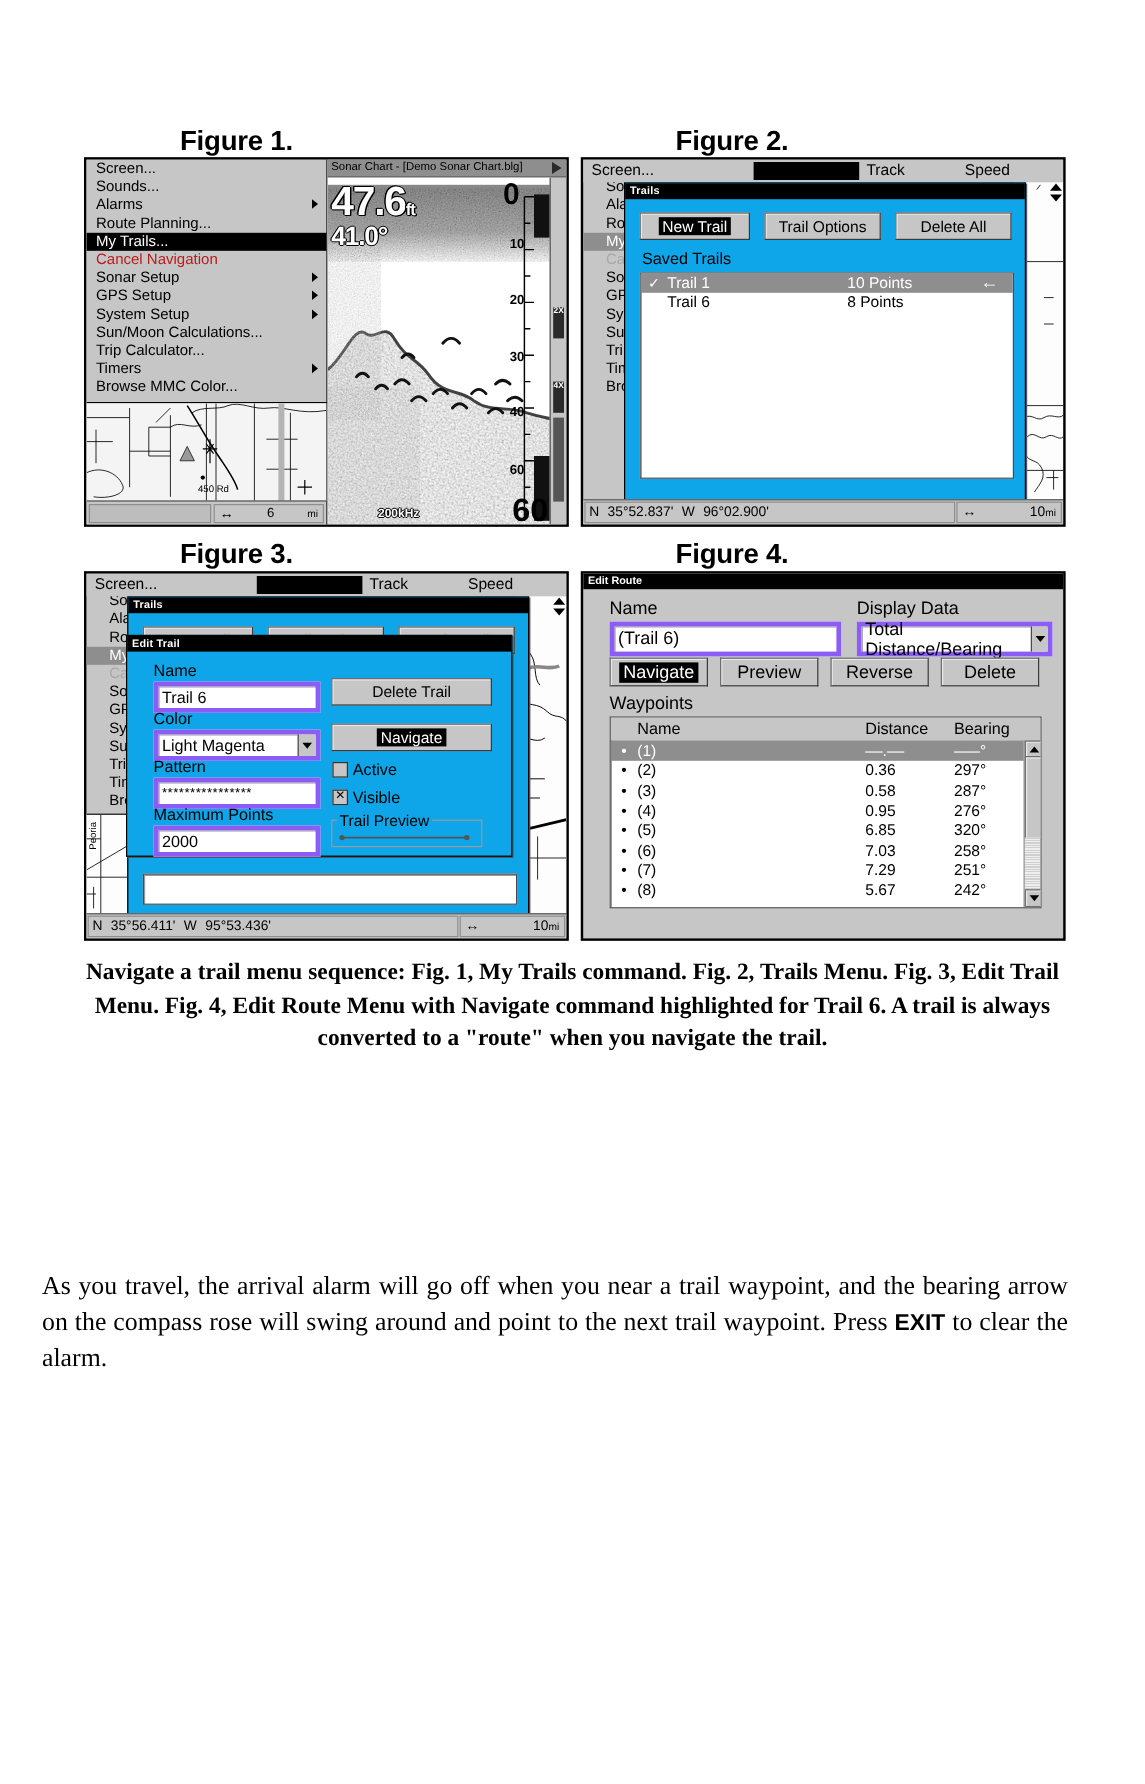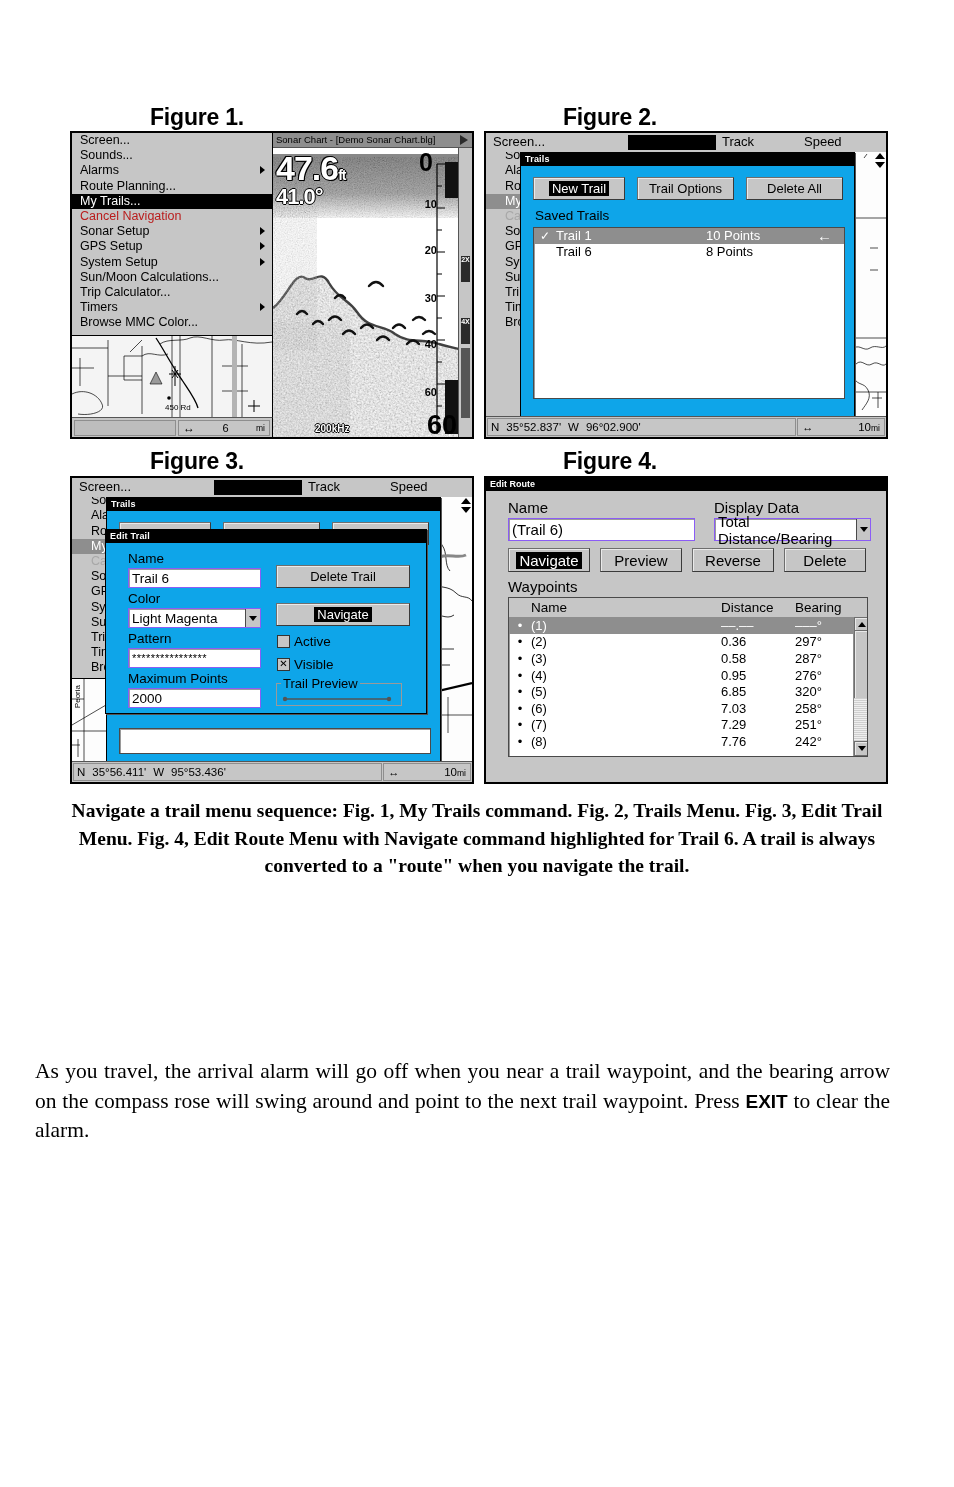--- a/index.html
+++ b/index.html
@@ -87,21 +87,21 @@
 
   
   .dlg{position:absolute;background:#0ea5e9;border:1px solid #000;box-shadow:1px 1px 0 #555;}
   .dlg-title{height:13px;line-height:13px;background:#000;color:#fff;font-size:9px;
      padding-left:4px;font-weight:bold;letter-spacing:0.2px;}
   .btn{background:#c6c6c6;border:1px solid #6e6e6e;border-right-color:#3a3a3a;border-bottom-color:#3a3a3a;
      box-shadow:inset 1px 1px 0 #eaeaea;font-size:13px;text-align:center;font-family:"Liberation Sans",sans-serif;
      display:flex;align-items:center;justify-content:center;color:#000;}
   .btn .hl{background:#000;color:#fff;padding:0 3px;}
   .lbl{font-size:13.5px;color:#000;}
-  .field{background:#fff;border:1px solid #8b5cf6;box-shadow:inset 1px 1px 0 #9a9a9a;
+  .field{background:#fff;border:4px solid #8b5cf6;box-shadow:inset 1px 1px 0 #9a9a9a;
      font-size:13.5px;display:flex;align-items:center;padding-left:3px;color:#000;
      font-family:"Liberation Sans",sans-serif;}
   .combo-arrow{margin-left:auto;width:14px;height:100%;background:#c6c6c6;border-left:1px solid #4a4a4a;
      display:flex;align-items:center;justify-content:center;}
   .combo-arrow i{display:block;width:0;height:0;border-top:5px solid #000;
      border-left:4px solid transparent;border-right:4px solid transparent;}
 
   
   .trail-list{background:#fff;border:1px solid #4a4a4a;box-shadow:inset 1px 1px 0 #9a9a9a;}
   .trail-row{height:16px;line-height:16px;font-size:13px;display:flex;align-items:center;position:relative;}
@@ -610,21 +610,21 @@
           </div>
           <div class="wp-row">
             <span class="wp-c-dot">•</span>
             <span class="wp-c-name">(7)</span>
             <span class="wp-c-dist">7.29</span>
             <span class="wp-c-bear">251°</span>
           </div>
           <div class="wp-row">
             <span class="wp-c-dot">•</span>
             <span class="wp-c-name">(8)</span>
-            <span class="wp-c-dist">7.76</span>
+            <span class="wp-c-dist">5.67</span>
             <span class="wp-c-bear">242°</span>
           </div>
         </div>
       <div class="wp-scroll">
         <div class="sbtn up" style="top:0;">
             <i></i>
           </div>
         <div class="thumb"></div>
         <div class="track"></div>
         <div class="sbtn dn" style="bottom:0;">

